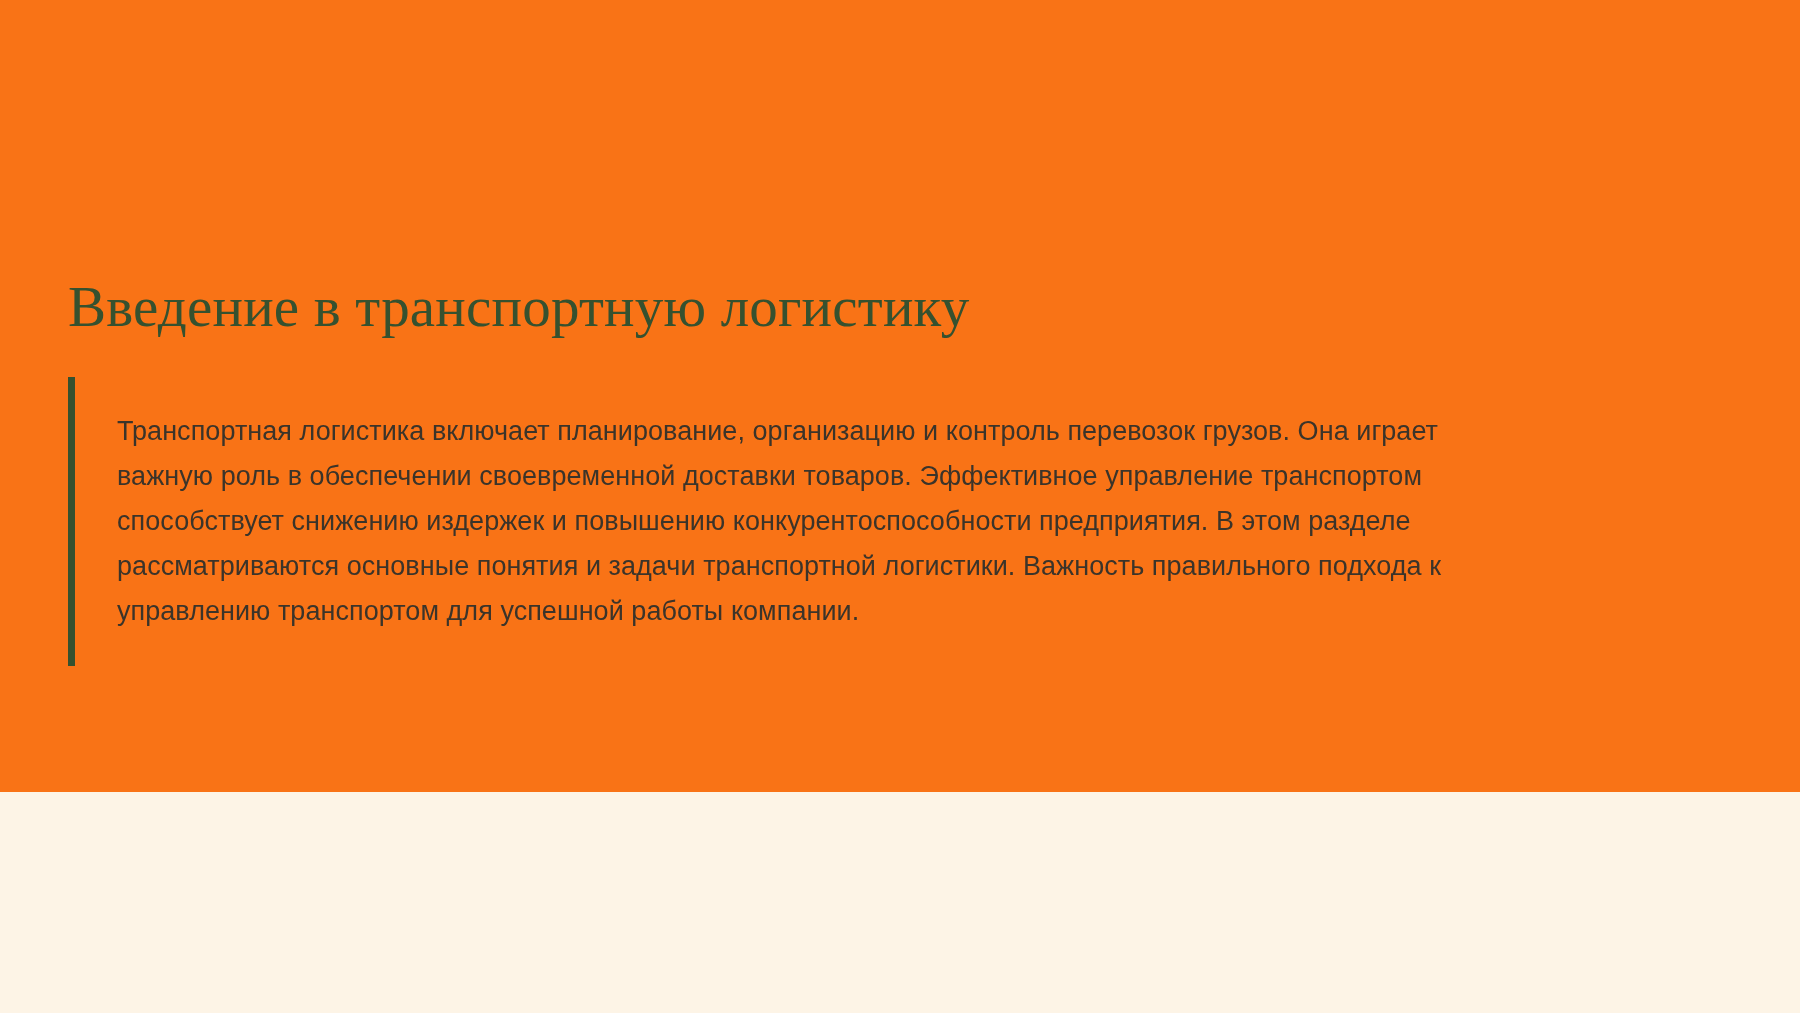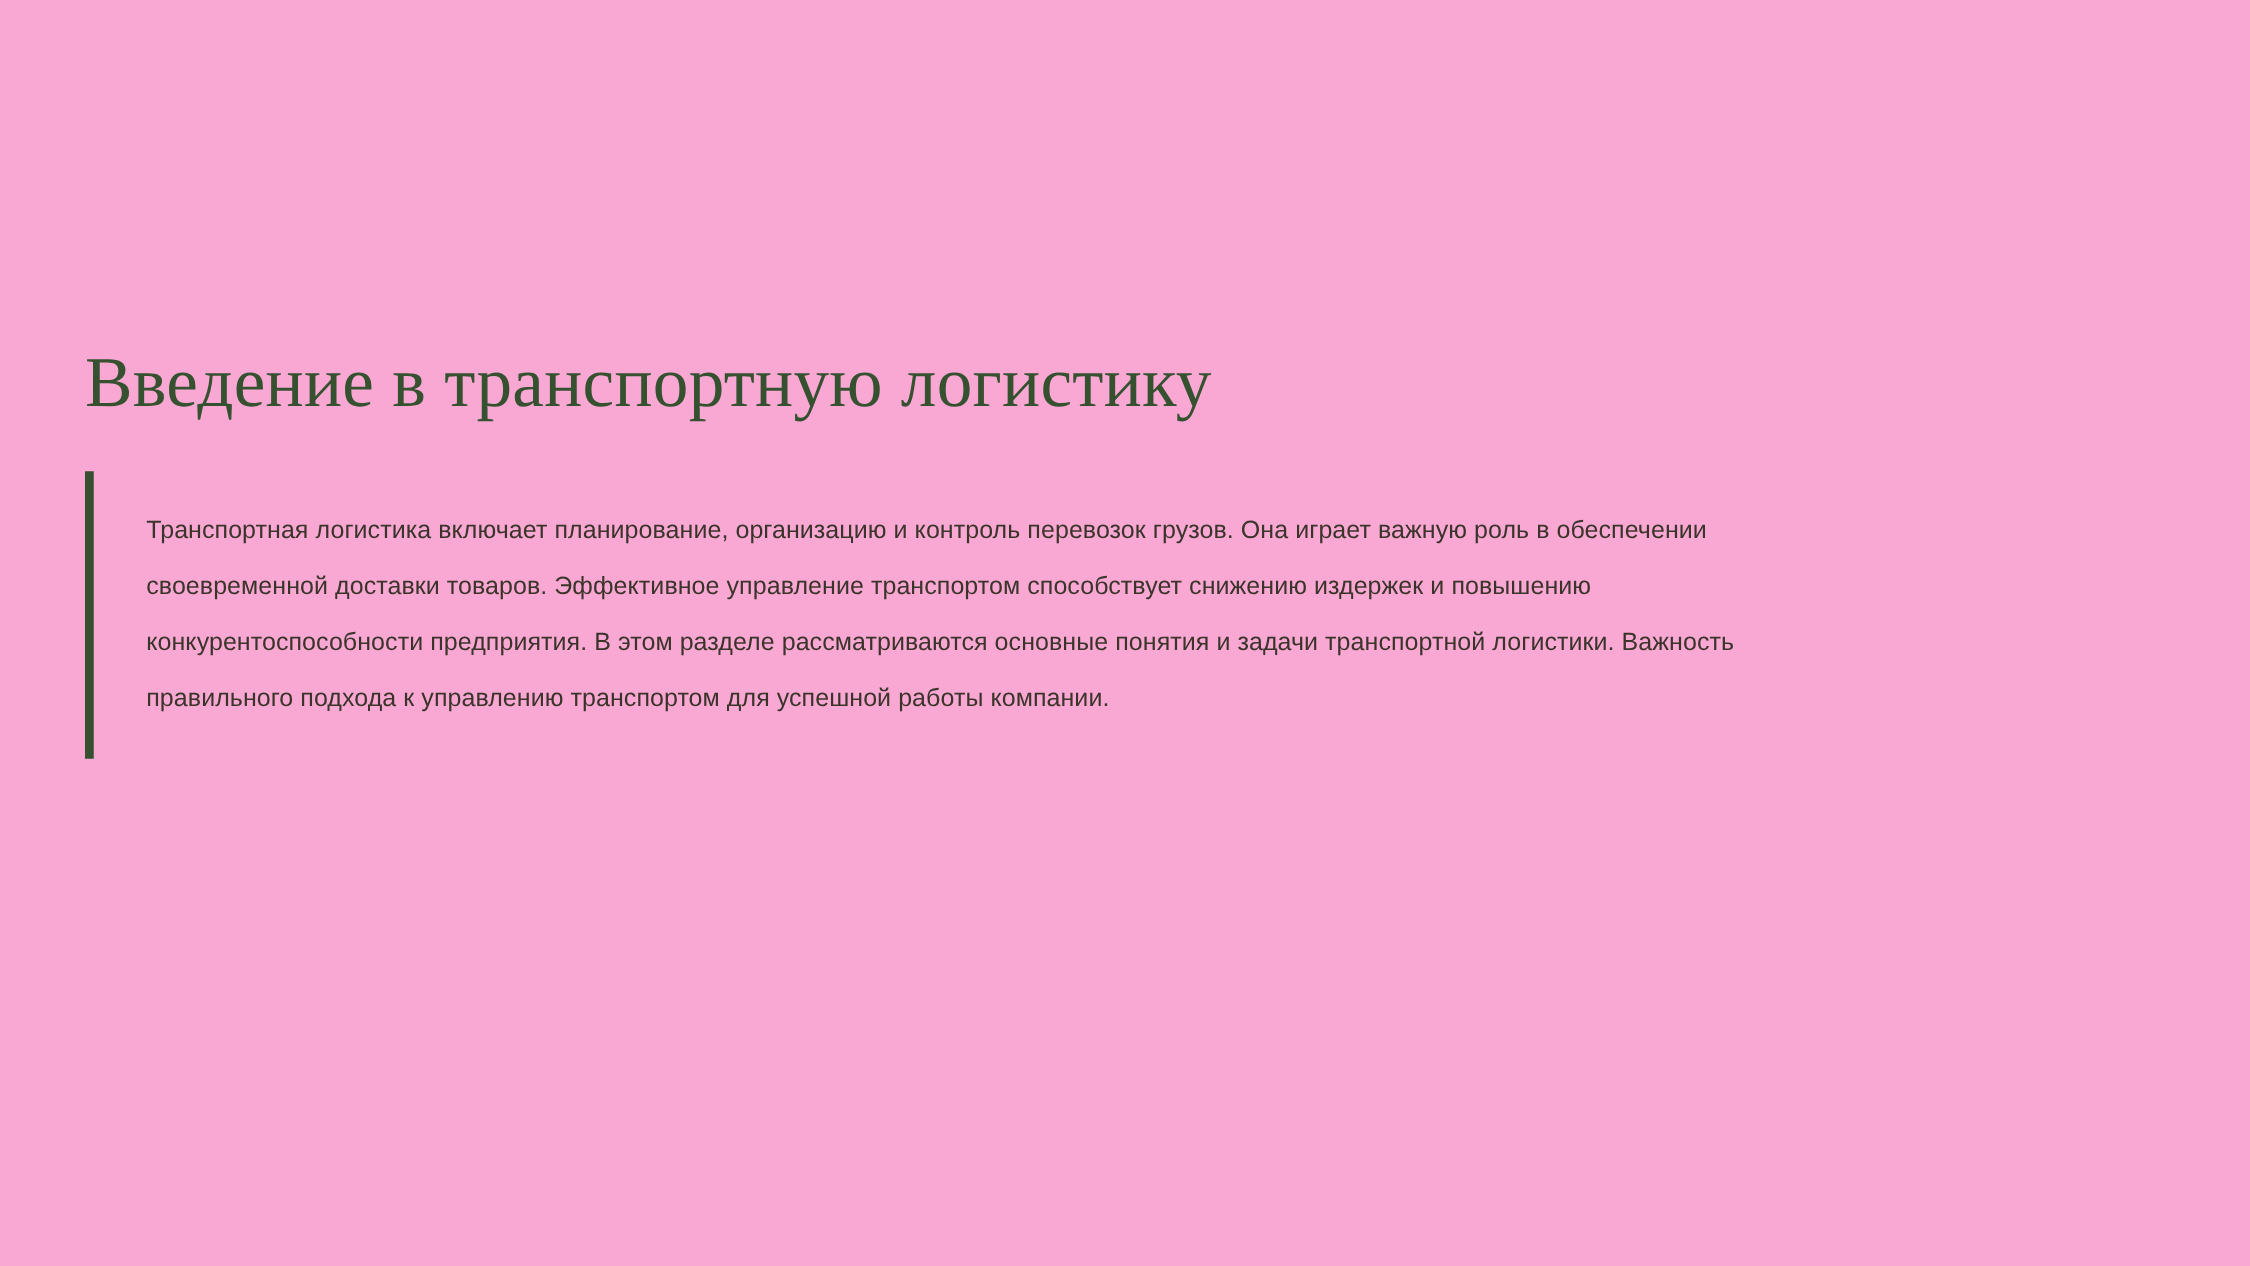--- a/index.html
+++ b/index.html
@@ -11,22 +11,22 @@
     width: 1800px;
     height: 1013px;
     background: #fdf4e6;
     font-family: "Liberation Sans", sans-serif;
     overflow: hidden;
   }
 
   #slide {
     position: relative;
     width: 1800px;
-    height: 1013px;
-    background: #f9a8d4;
+    height: 792px;
+    background: #f97316;
     box-sizing: border-box;
   }
 
   #content {
     position: absolute;
     left: 68px;
     top: 275px;
     width: 1660px;
   }
 
@@ -51,21 +51,21 @@
     flex: 0 0 auto;
     width: 7px;
     background: #36512f;
     border-radius: 0;
   }
 
   #body-text {
     flex: 1 1 auto;
     padding-left: 42px;
     font-family: "Liberation Sans", "DejaVu Sans", sans-serif;
-    font-size: 20px;
+    font-size: 27px;
     line-height: 45px;
     color: #3b342a;
     text-align: left;
     letter-spacing: 0.05px;
     padding-top: 5px;
     padding-bottom: 5px;
   }
 </style>
 </head>
 <body>

